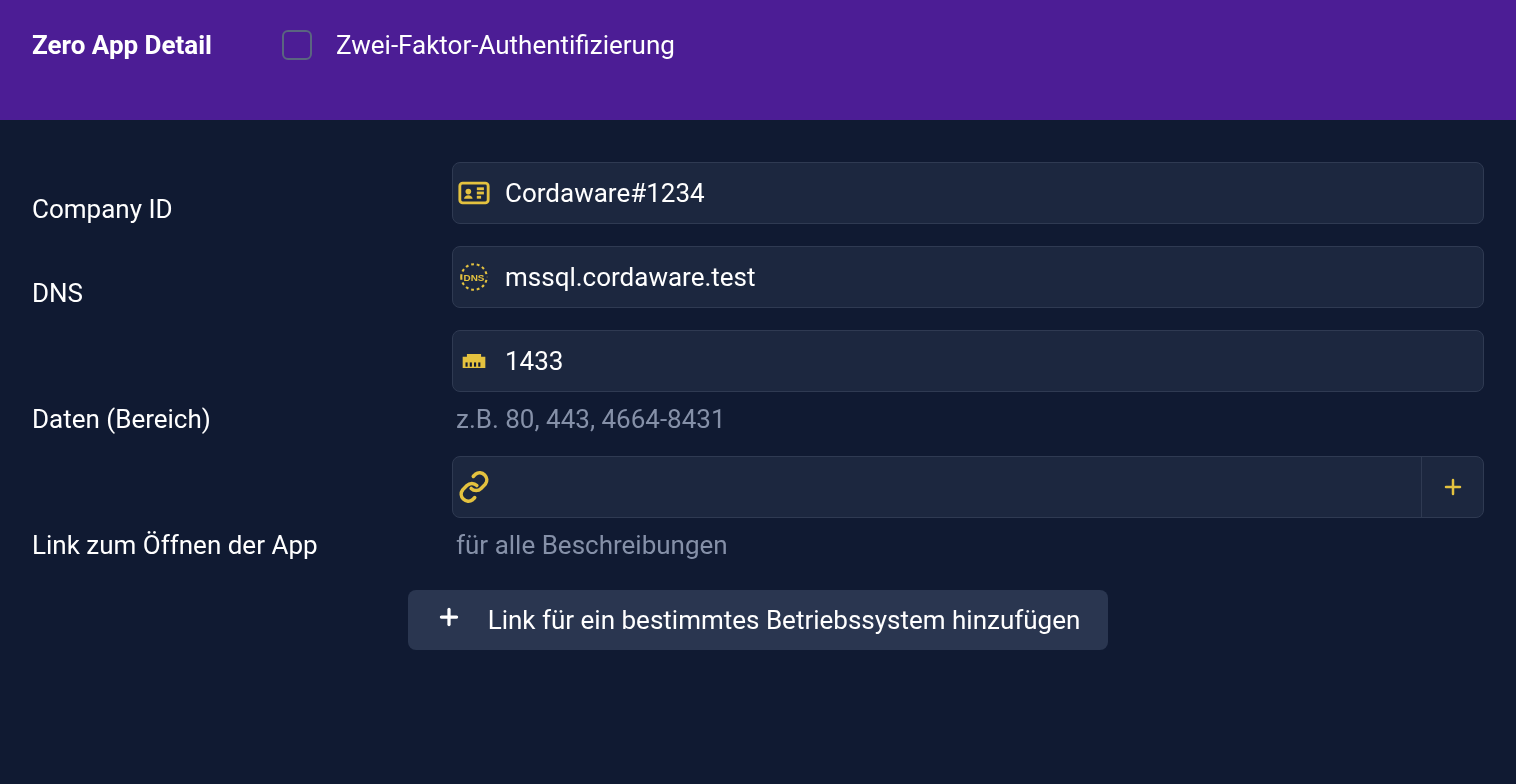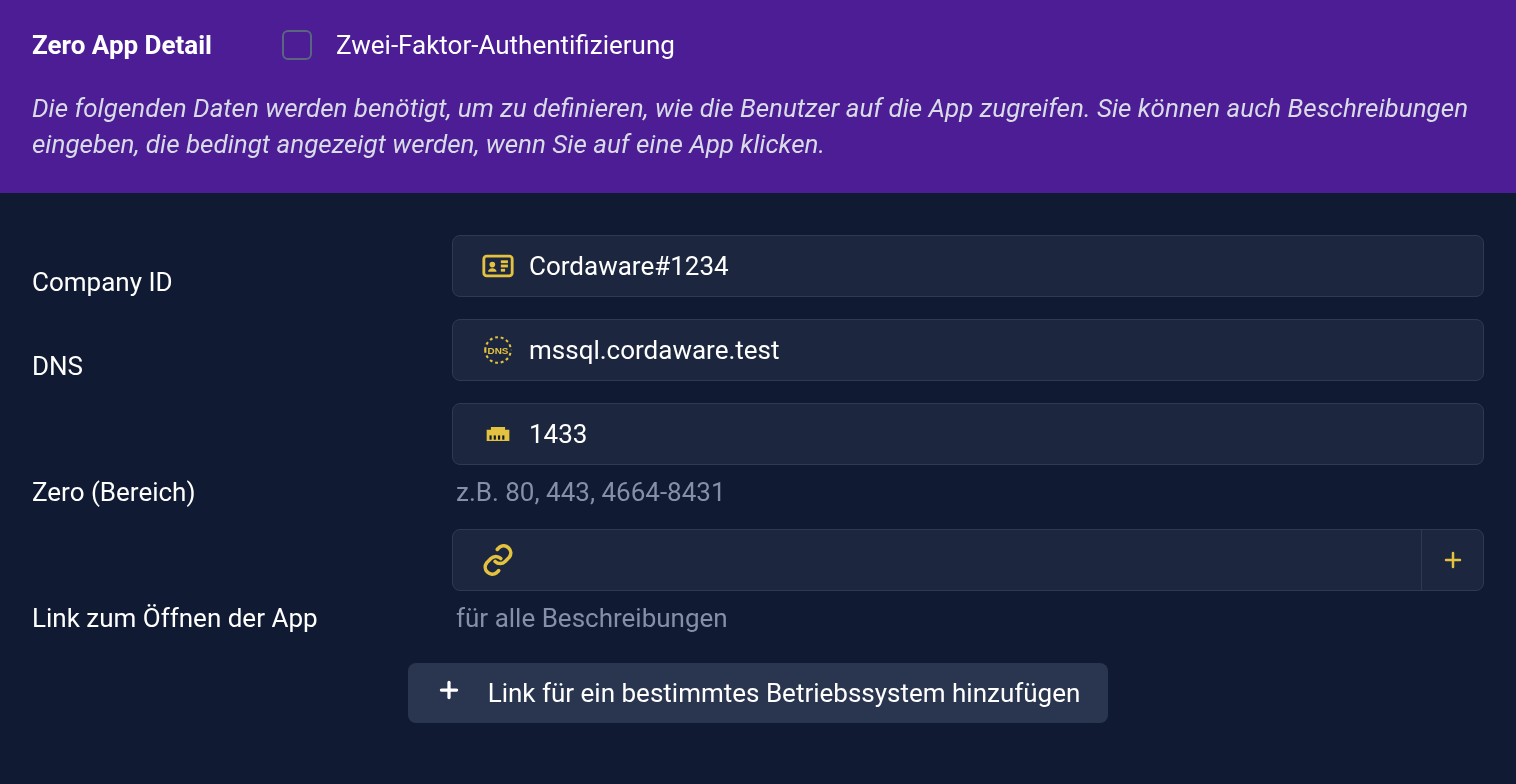--- a/index.html
+++ b/index.html
@@ -74,21 +74,21 @@
       flex: 1;
     }
     .input-wrap {
       position: relative;
       display: flex;
       align-items: center;
       background-color: #1c273f;
       border: 1px solid #2f3a52;
       border-radius: 8px;
       height: 62px;
-      padding: 0 28px;
+      padding: 0 4px;
     }
     .input-wrap.with-btn {
       padding-right: 0;
     }
     .input-icon {
       width: 34px;
       height: 34px;
       display: flex;
       align-items: center;
       justify-content: center;
@@ -162,21 +162,20 @@
 <body>
 
 <div class="header-section">
   <div class="title-row">
     <div class="section-title">Zero App Detail</div>
     <div class="checkbox-wrap">
       <button class="checkbox"></button>
       <span class="checkbox-label">Zwei-Faktor-Authentifizierung</span>
     </div>
   </div>
-  <div class="description">Die folgenden Daten werden benötigt, um zu definieren, wie die Benutzer auf die App zugreifen. Sie können auch Beschreibungen eingeben, die bedingt angezeigt werden, wenn Sie auf eine App klicken.</div>
 </div>
 
 <div class="form-section">
 
   <div class="form-row">
     <div class="form-label">Company ID</div>
     <div class="input-col">
       <div class="input-wrap">
         <span class="input-icon">
           <svg viewBox="0 0 24 24" fill="none">
@@ -203,21 +202,21 @@
             <path d="M3 12a9 9 0 0 0 18 0" stroke="#e4c23f" stroke-width="1.5" stroke-dasharray="2 2" fill="none"></path>
             <text x="12" y="14.5" text-anchor="middle" font-size="7" font-weight="bold" fill="#e4c23f" font-family="Arial">DNS</text>
           </svg>
         </span>
         <input type="text" class="text-input" value="mssql.cordaware.test" style="">
       </div>
     </div>
   </div>
 
   <div class="form-row">
-    <div class="form-label">Zero (Bereich)</div>
+    <div class="form-label">Daten (Bereich)</div>
     <div class="input-col">
       <div class="input-wrap">
         <span class="input-icon">
           <svg viewBox="0 0 24 24" fill="#e4c23f">
             <path d="M4 9 L4 17 L20 17 L20 9 L17 9 L17 7 L7 7 L7 9 Z"></path>
             <rect x="6" y="13" width="1.5" height="3" fill="#101a32"></rect>
             <rect x="9" y="13" width="1.5" height="3" fill="#101a32"></rect>
             <rect x="12" y="13" width="1.5" height="3" fill="#101a32"></rect>
             <rect x="15" y="13" width="1.5" height="3" fill="#101a32"></rect>
           </svg>

